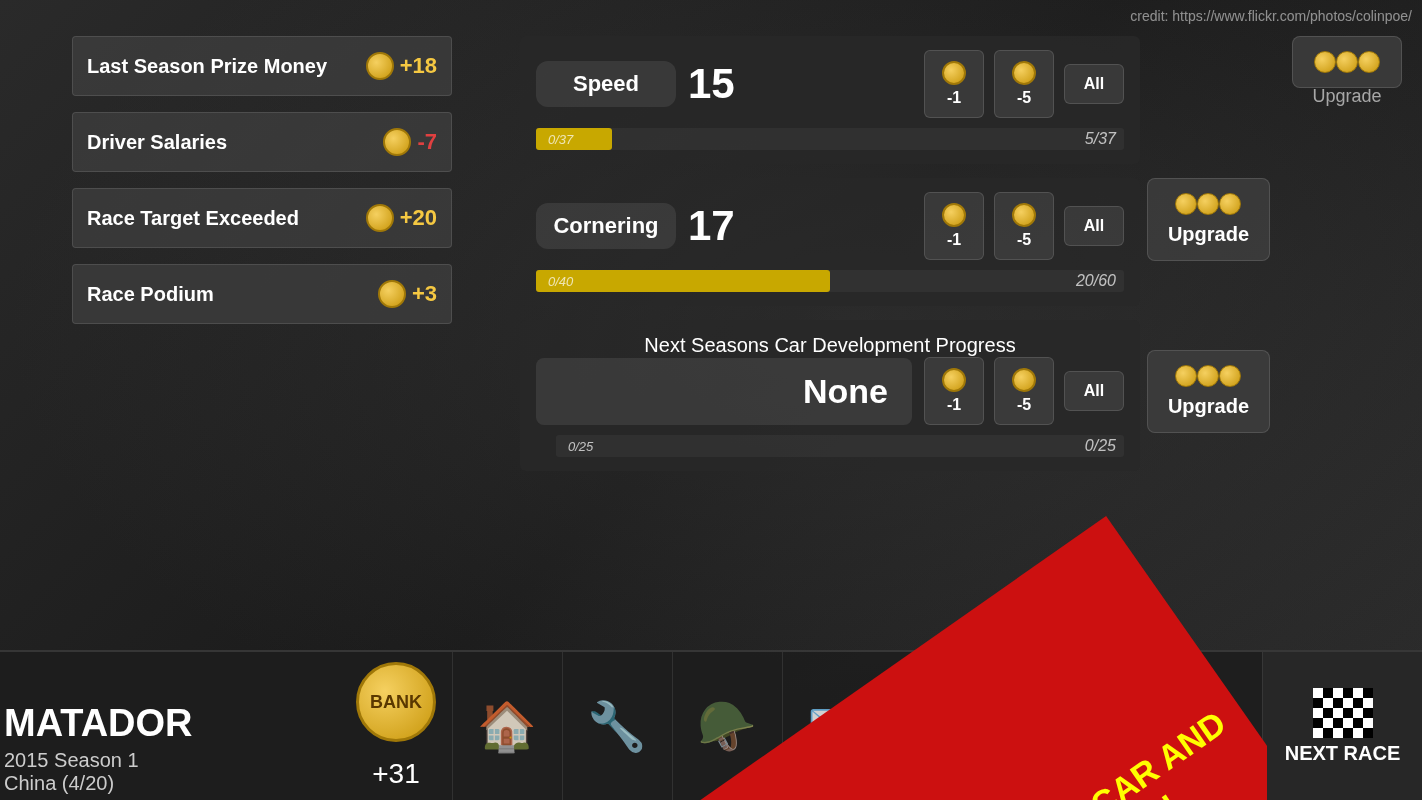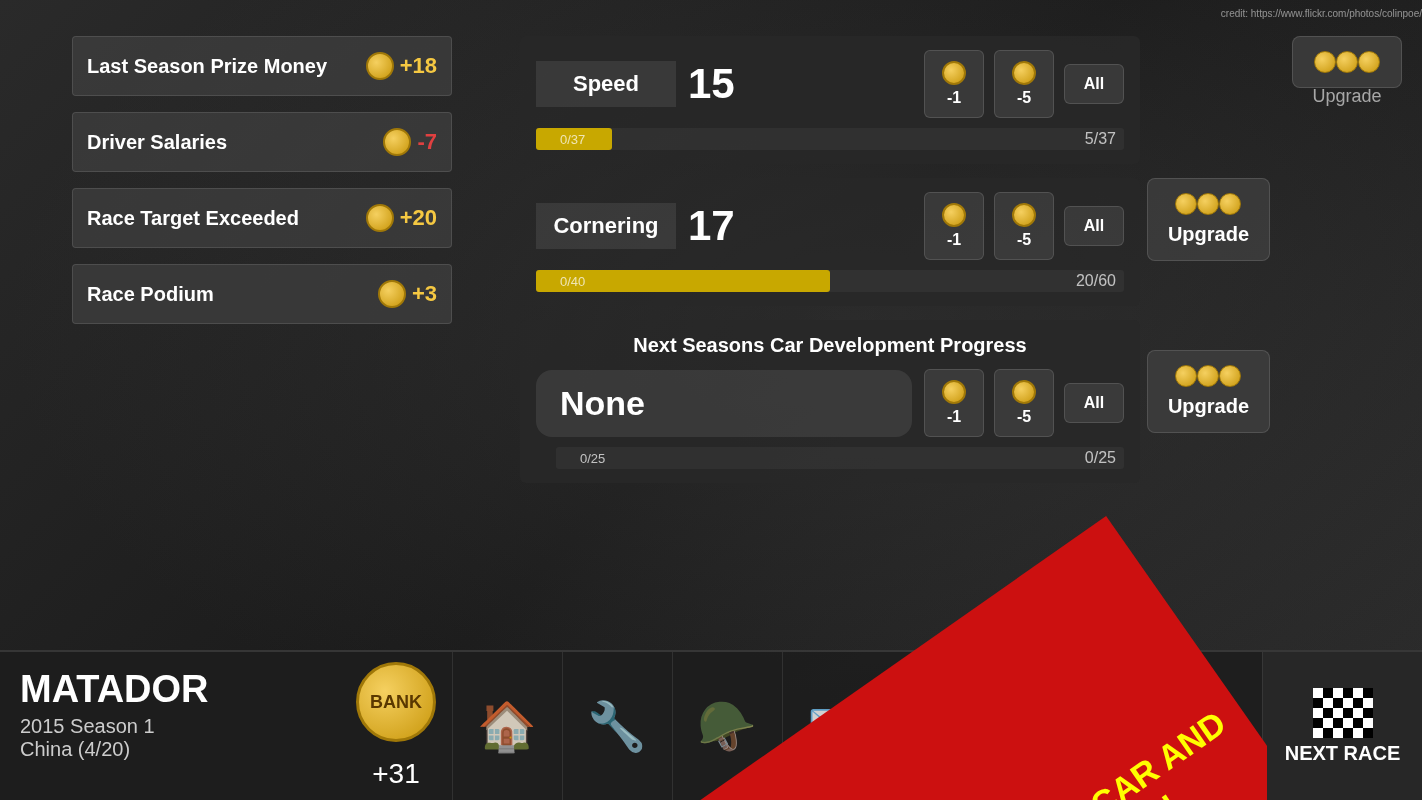--- a/index.html
+++ b/index.html
@@ -30,23 +30,23 @@
       position: relative;
       z-index: 1;
       width: 1422px;
       height: 800px;
     }
 
     
     .credit {
       position: absolute;
       top: 8px;
-      right: 0;
+      right: 10px;
       color: rgba(255,255,255,0.5);
-      font-size: 10px;
+      font-size: 14px;
     }
 
     
     .left-panel {
       position: absolute;
       top: 36px;
       left: 72px;
       width: 380px;
       display: flex;
       flex-direction: column;
@@ -118,21 +118,21 @@
 
     .stat-row {
       display: flex;
       align-items: center;
       gap: 12px;
       margin-bottom: 10px;
     }
 
     .stat-label {
       background: rgba(60,60,60,0.9);
-      border-radius: 0;
+      border-radius: 12px;
       padding: 10px 16px;
       color: #ffffff;
       font-size: 22px;
       font-weight: bold;
       min-width: 140px;
       text-align: center;
     }
 
     .stat-value {
       color: #ffffff;
@@ -167,22 +167,23 @@
       font-weight: bold;
     }
 
     .progress-bar-container {
       background: rgba(50,50,50,0.9);
       border-radius: 3px;
       height: 22px;
       position: relative;
       display: flex;
       align-items: center;
-      padding: 0 24px;
+      padding: 0 12px;
       margin-top: 2px;
+      font-style: italic;
     }
 
     .progress-bar-fill {
       position: absolute;
       left: 0;
       top: 0;
       height: 100%;
       background: #c8a800;
       border-radius: 3px;
     }
@@ -206,40 +207,40 @@
     .dev-section {
       background: rgba(40,40,40,0.88);
       border-radius: 6px;
       padding: 14px 16px;
       margin-top: 14px;
     }
 
     .dev-title {
       color: #ffffff;
       font-size: 20px;
-      font-weight: bold;
+      font-weight: normal;
       text-align: center;
-      margin-bottom: 12px;
+      margin-bottom: 0;
     }
 
     .dev-row {
       display: flex;
       align-items: center;
       gap: 12px;
     }
 
     .dev-value-box {
       background: rgba(60,60,60,0.9);
-      border-radius: 16px;
+      border-radius: 8px;
       padding: 14px 24px;
       color: #ffffff;
       font-size: 34px;
       font-weight: bold;
       flex: 1;
-      text-align: left;
+      text-align: right;
     }
 
     
     .upgrade-panel {
       position: absolute;
       top: 36px;
       right: 20px;
       display: flex;
       flex-direction: column;
       gap: 12px;
@@ -296,22 +297,23 @@
       left: 0;
       right: 0;
       height: 150px;
       background: rgba(30,30,30,0.95);
       border-top: 2px solid rgba(80,80,80,0.5);
       display: flex;
       align-items: stretch;
     }
 
     .team-info {
-      padding: 16px 20px;
+      padding: 16px 4px;
       min-width: 340px;
+      margin-top: 34px;
     }
 
     .team-name {
       color: #ffffff;
       font-size: 38px;
       font-weight: 900;
     }
 
     .team-season {
       color: #cccccc;

